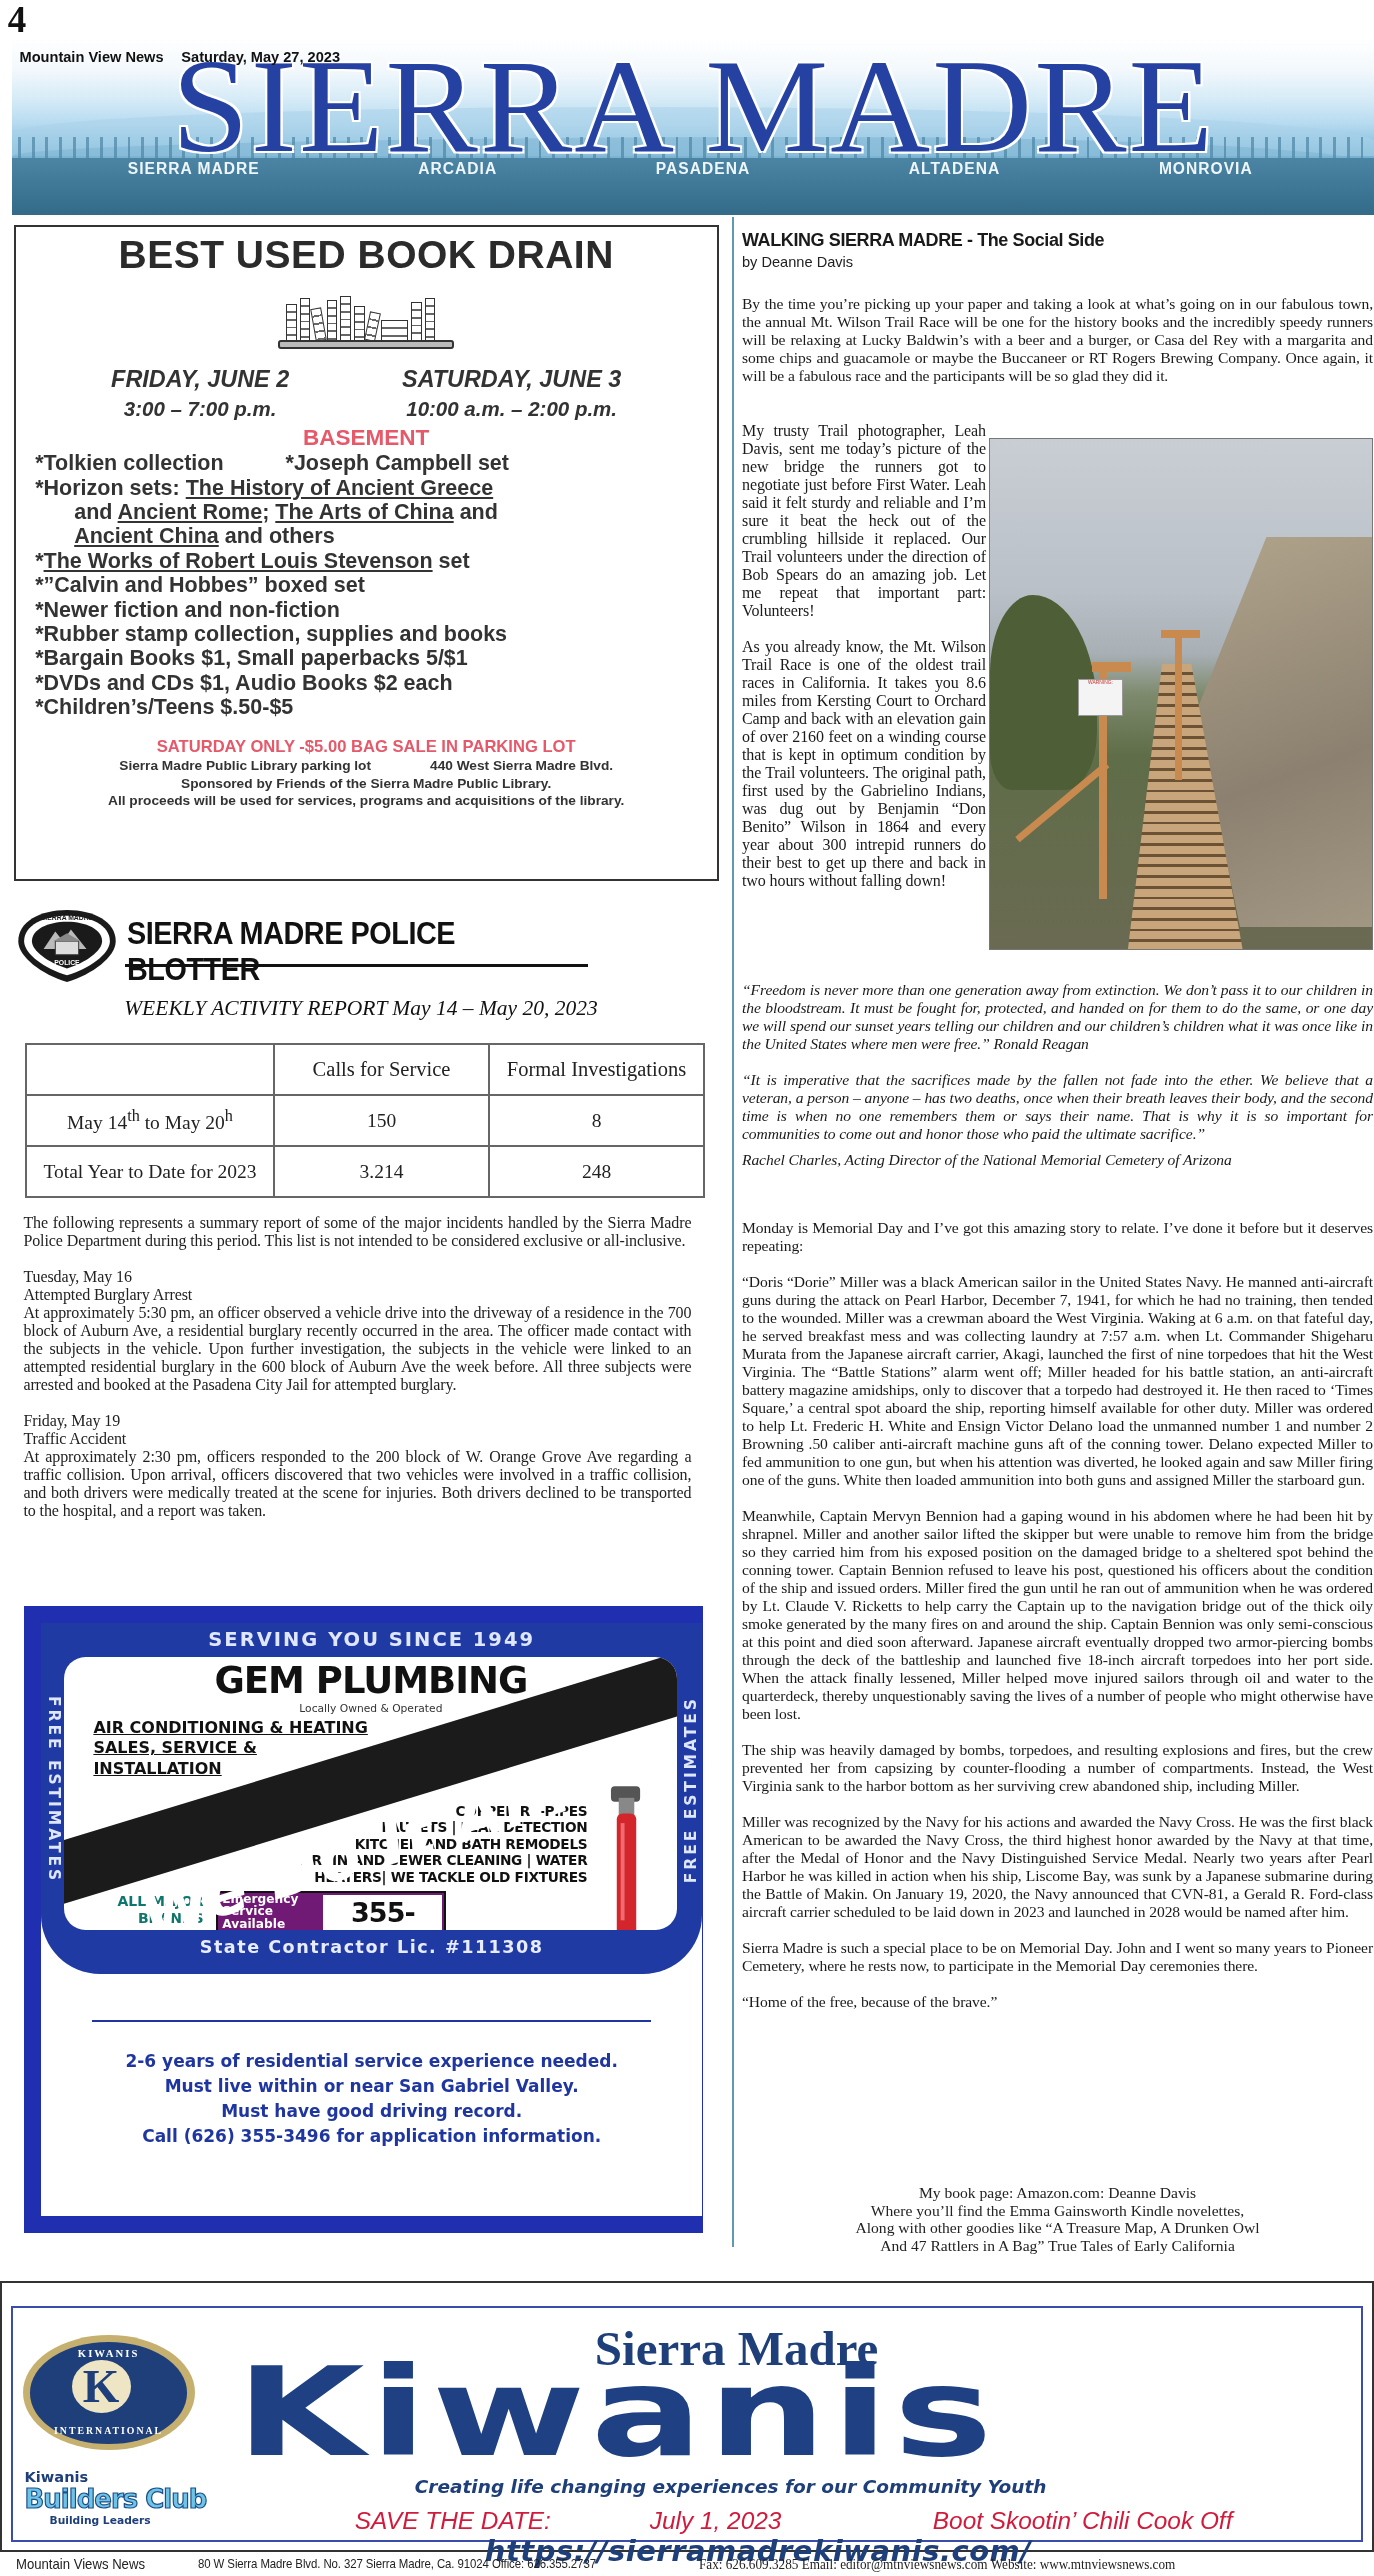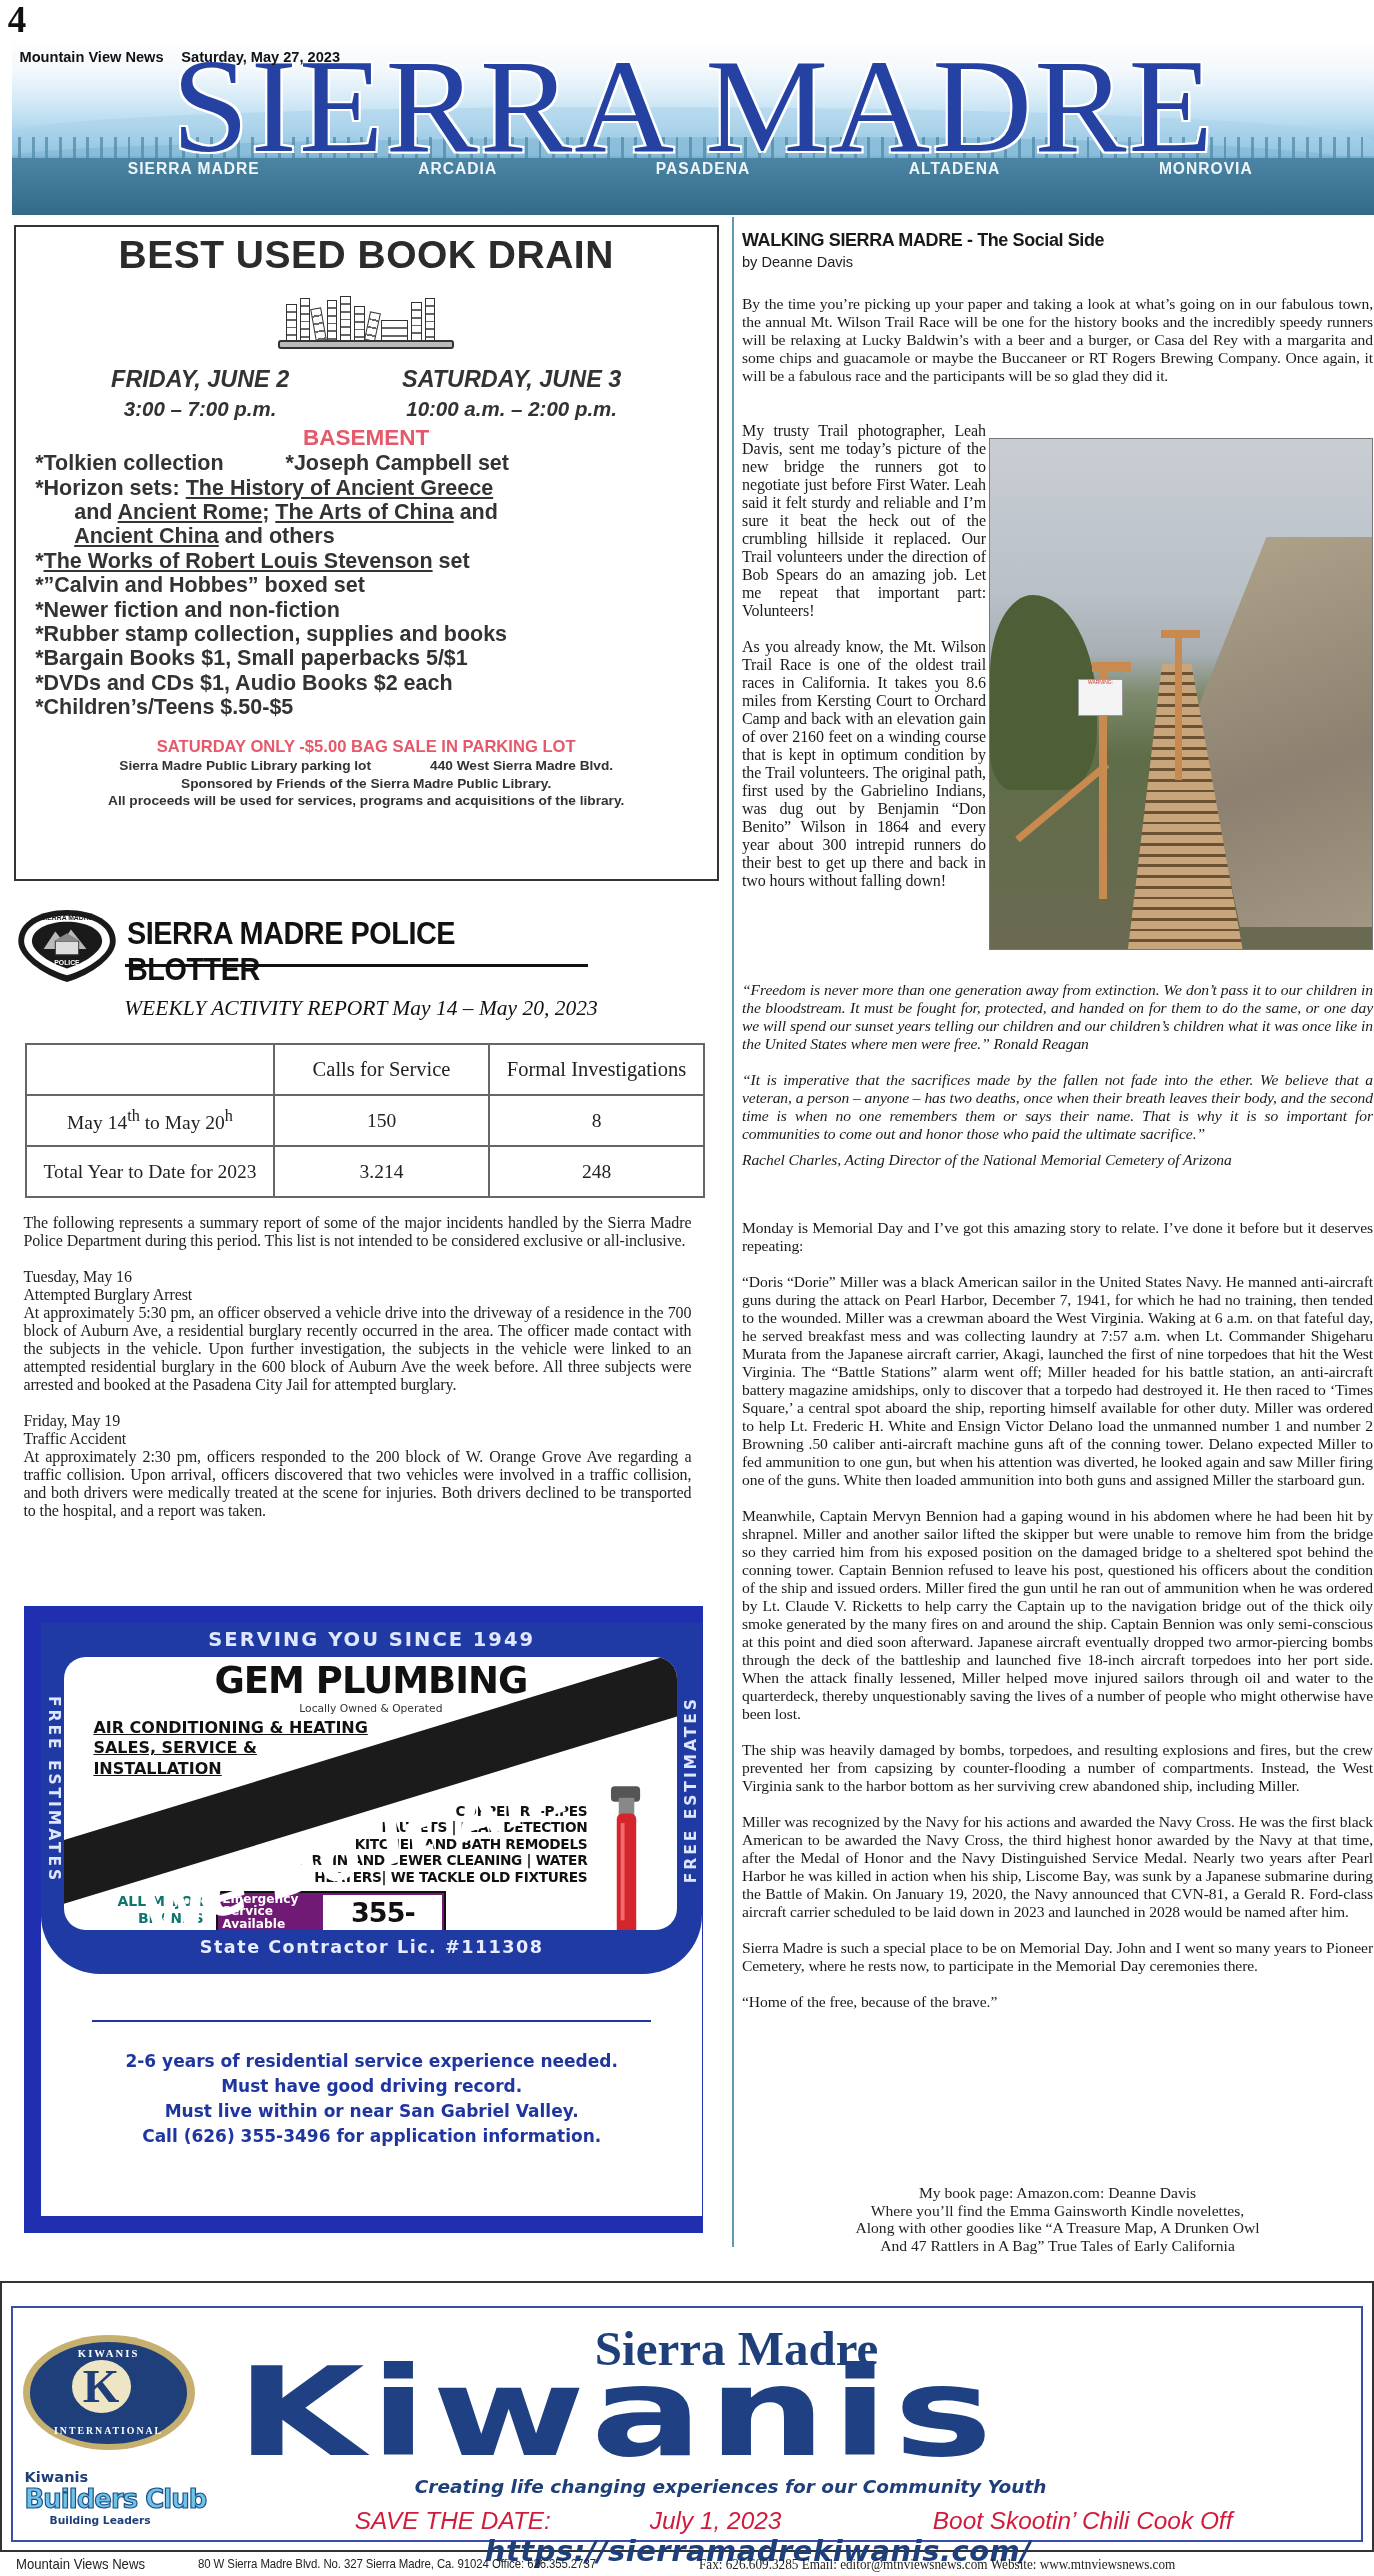--- a/index.html
+++ b/index.html
@@ -296,22 +296,22 @@
             </div>
           <div class="ph">355-3496</div>
         </div>
 
       </div>
       <div class="gem-lic">State Contractor Lic. #111308</div>
     </div>
     <div class="gem-wanted-rule"></div>
     <div class="gem-req">
       <div>2-6 years of residential service experience needed.</div>
+      <div>Must live within or near San Gabriel Valley.</div>
       <div>Must have good driving record.</div>
-      <div>Must live within or near San Gabriel Valley.</div>
       <div>Call (626) 355-3496 for application information.</div>
     </div>
   </div>
 </section>
 
 <div class="vrule"></div>
 
 <div class="article">
   <h1>WALKING SIERRA MADRE - The Social Side</h1>
   <div class="byline">by Deanne Davis</div>

